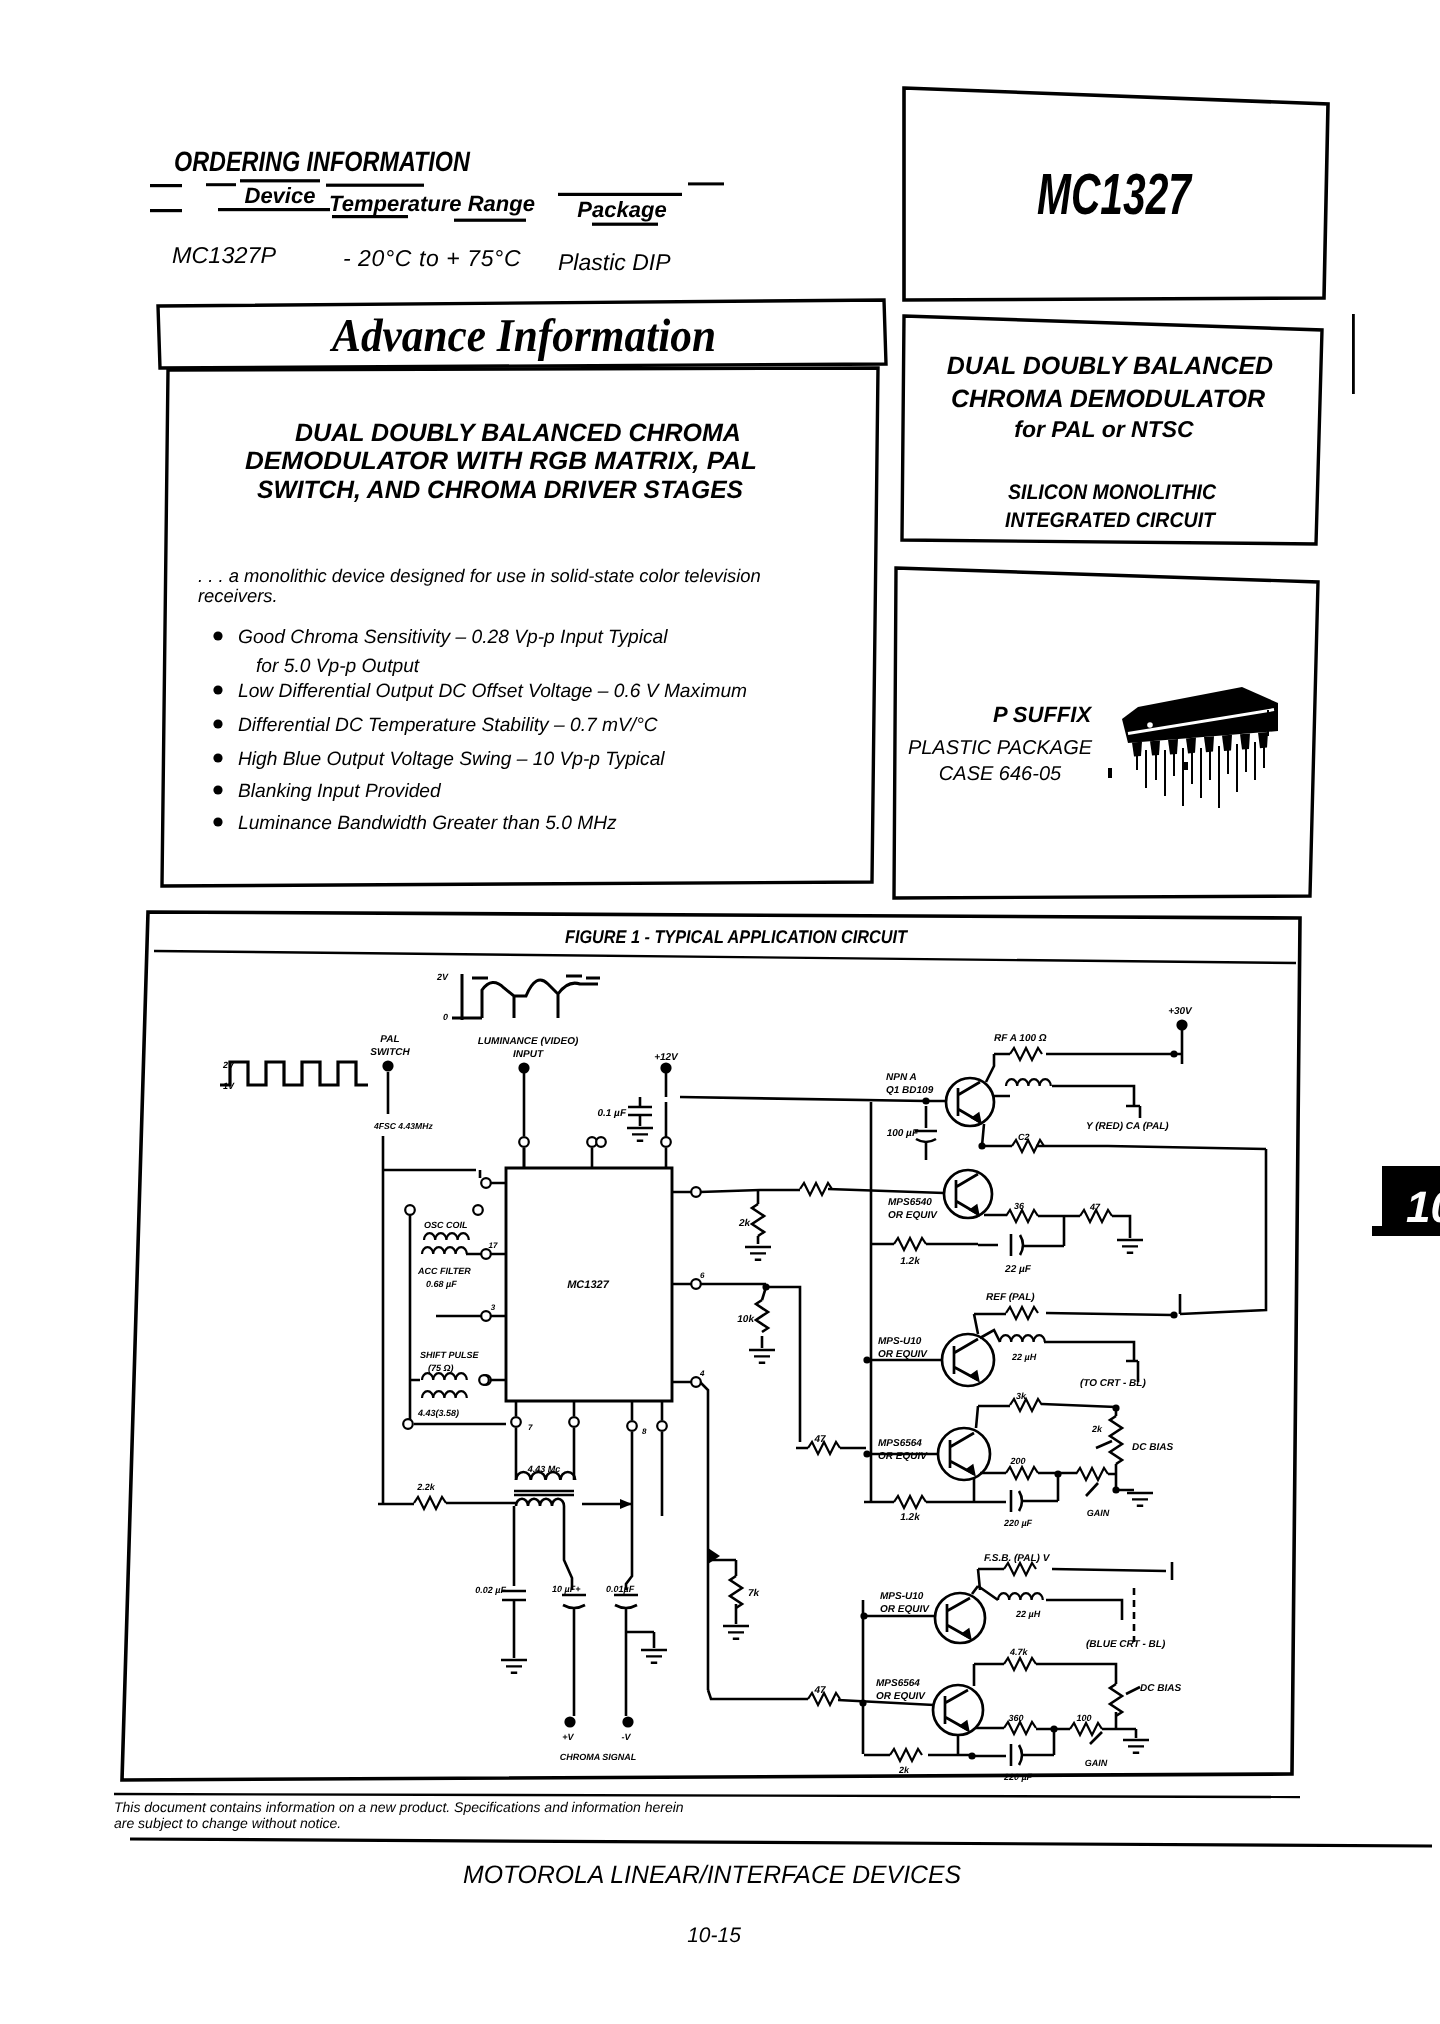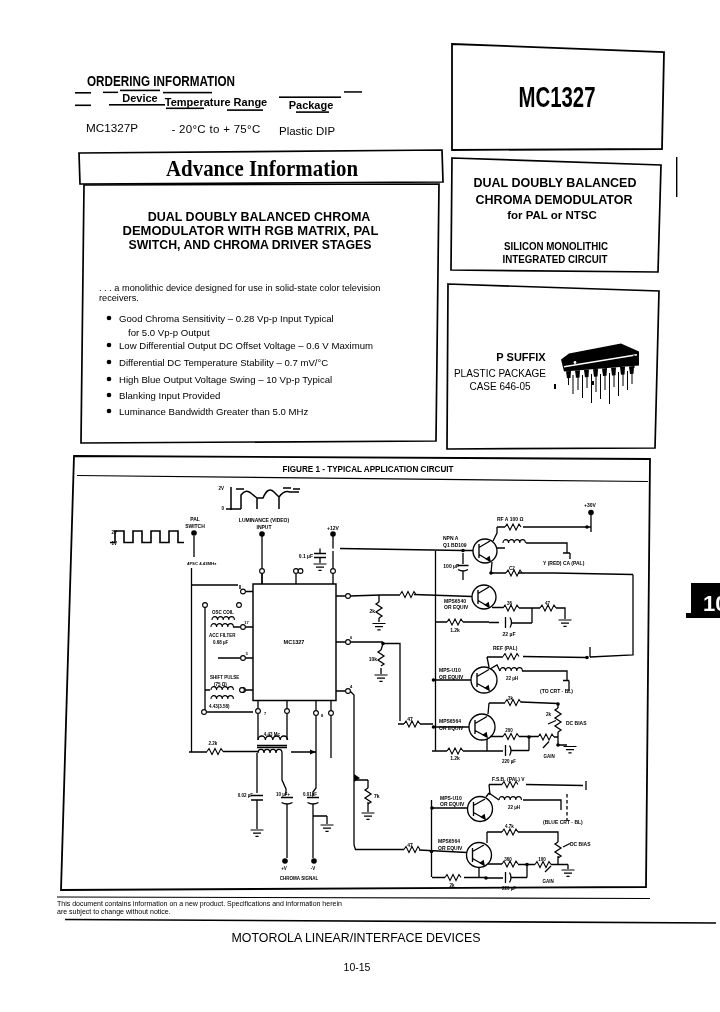--- a/index.html
+++ b/index.html
@@ -1,16 +1,16 @@
 <!DOCTYPE html>
 <html><head>
 <meta charset="utf-8">
 <style>
   html,body{margin:0;padding:0;background:#fff;}
-  #page{width:720px;height:976px;position:relative;overflow:hidden;background:#fff;}
+  #page{width:720px;height:976px;position:relative;overflow:hidden;background:#fff;font-style:italic;}
   svg text{font-family:"Liberation Sans",sans-serif;}
   .ser{font-family:"Liberation Serif",serif;}
 </style>
 </head>
 <body>
 <div id="page">
 <svg width="720" height="1012" viewBox="0 0 720 1012">
 <defs>
   <g id="gnd" stroke="#000" stroke-width="1.2" fill="none">
     <path d="M-6.5,0H6.5 M-4,3.2H4 M-1.6,6.4H1.6"></path>

